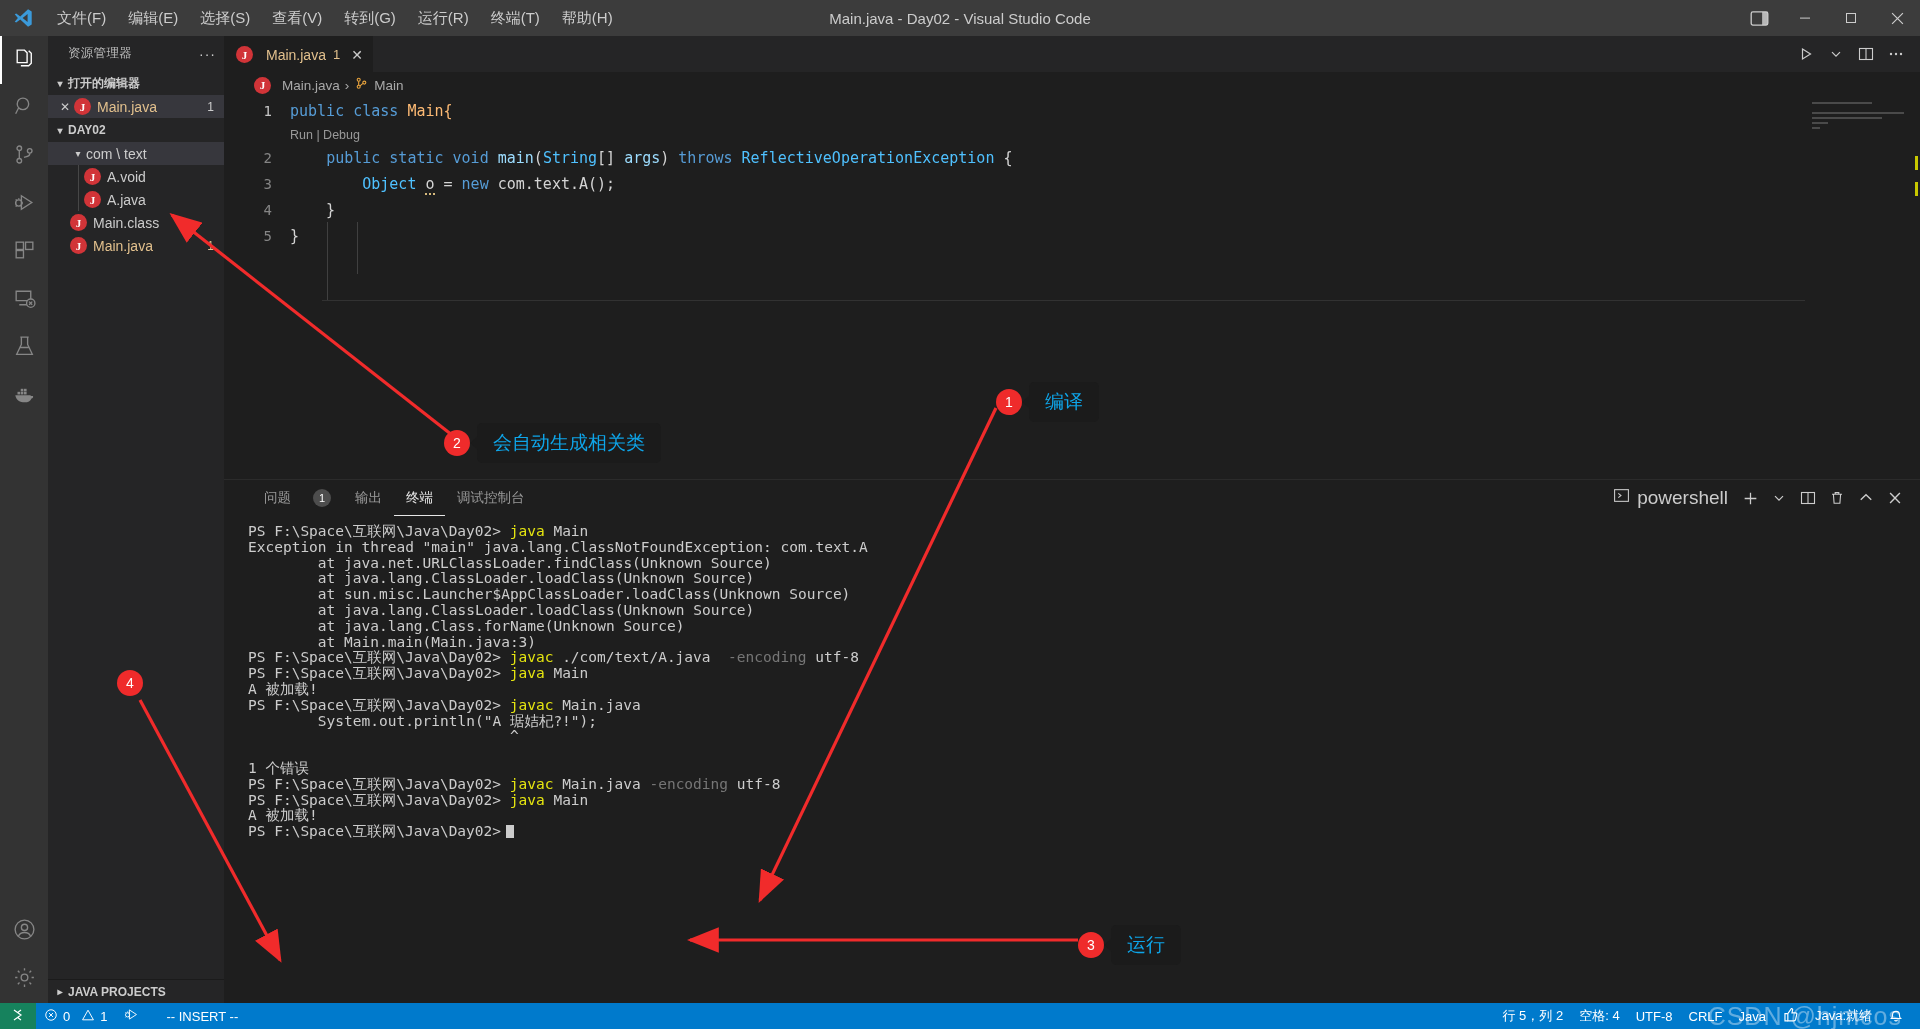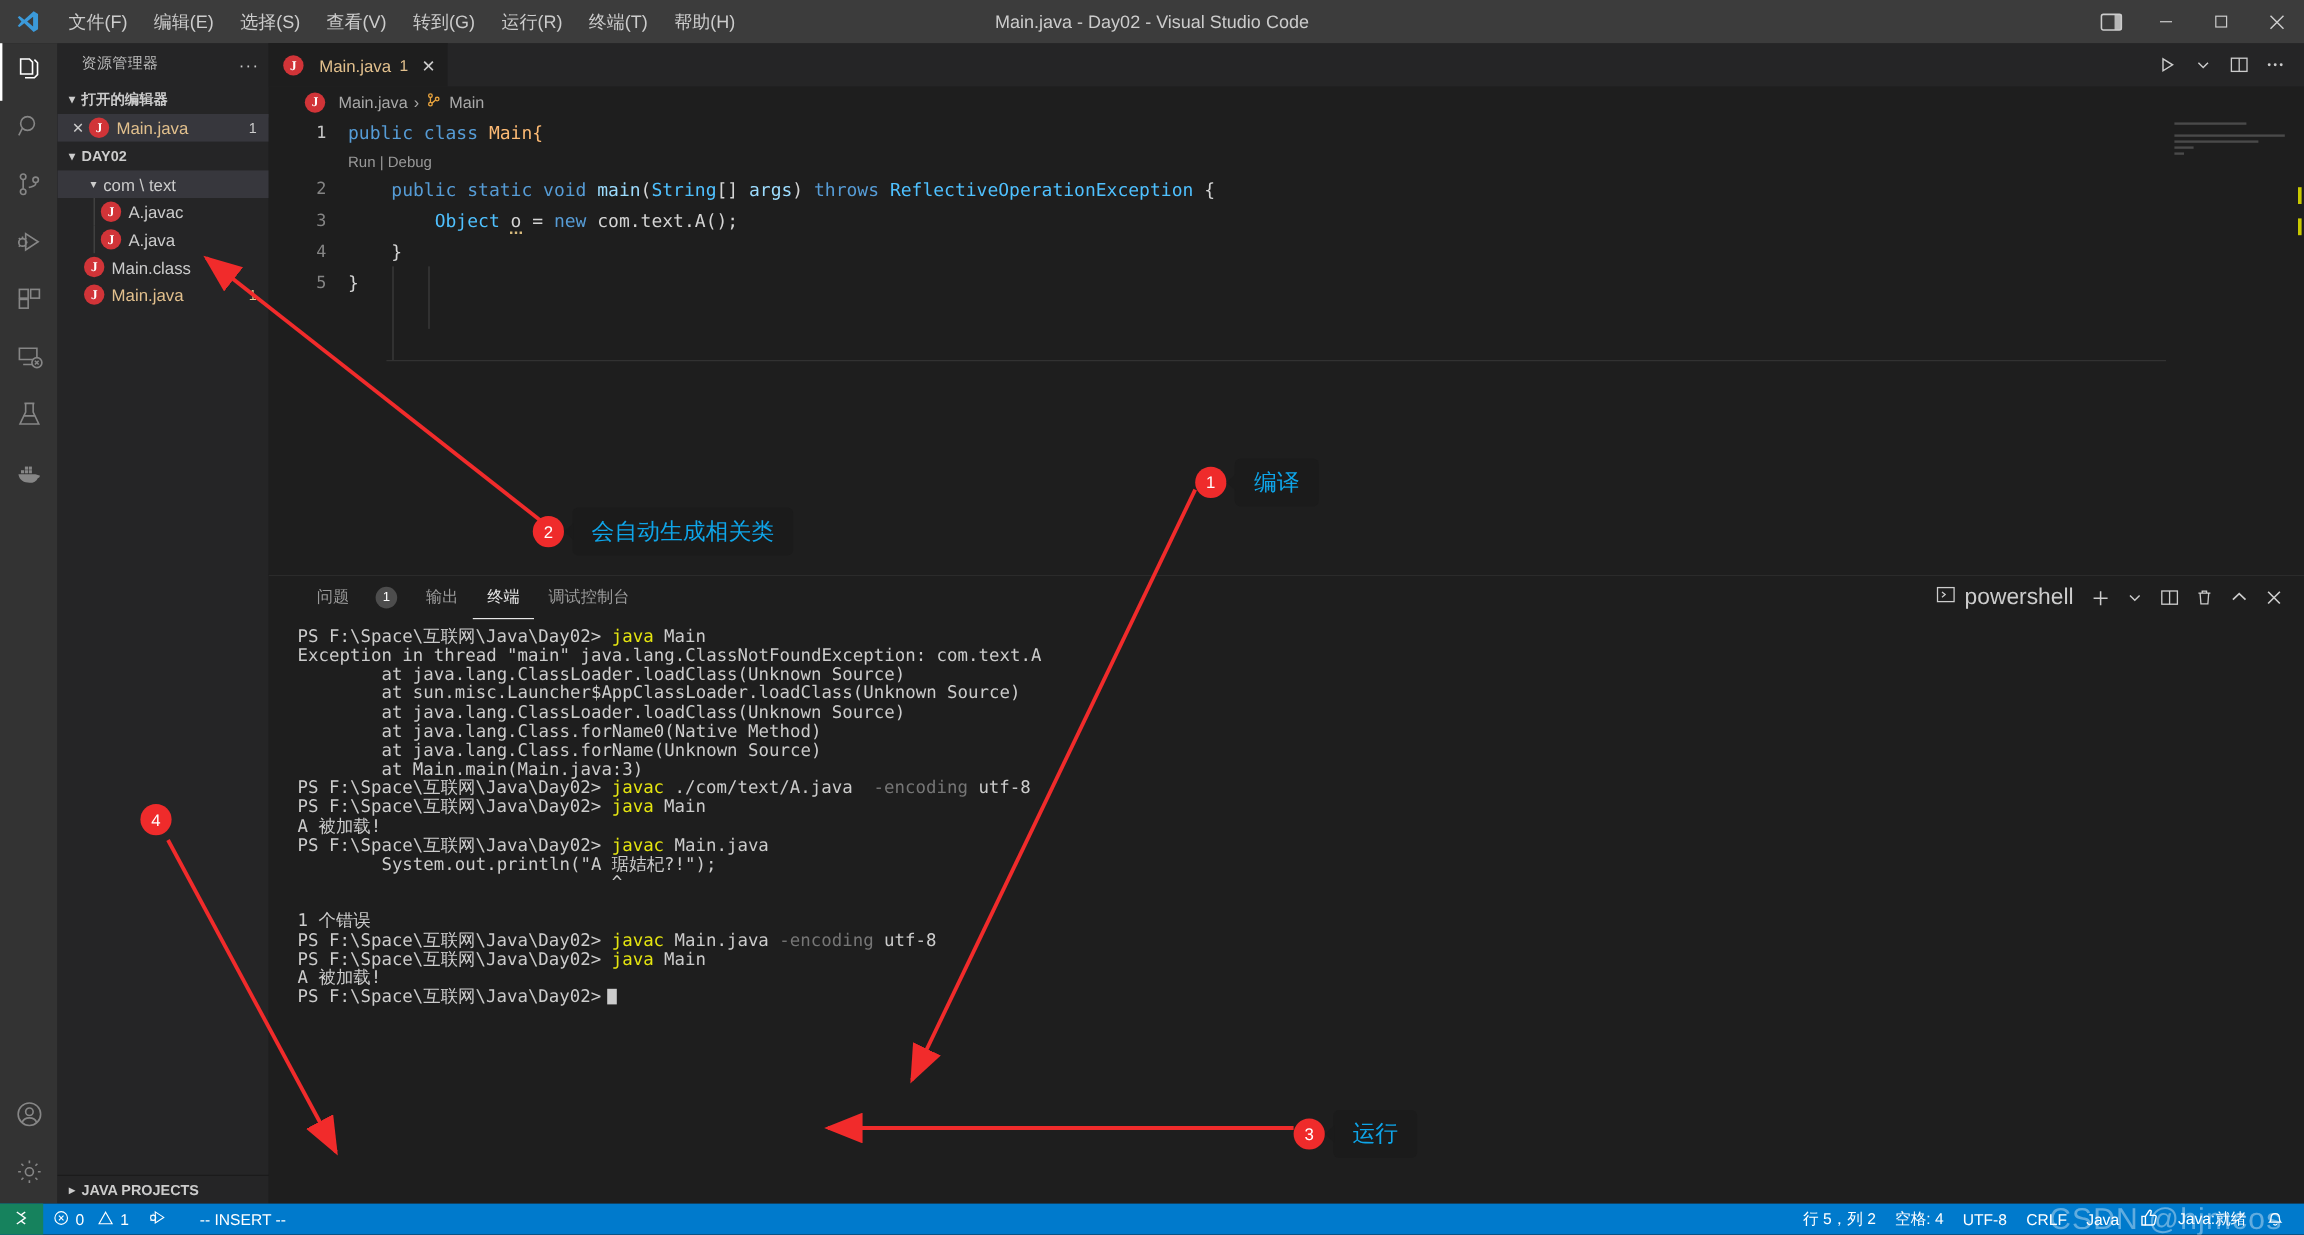--- a/index.html
+++ b/index.html
@@ -295,21 +295,21 @@
         <span class="chev">▾</span>
         <span>DAY02</span>
       </div>
 
       <div class="row sel indent1">
         <span class="chev">▾</span>
         <span class="fname">com \ text</span>
       </div>
       <div class="row indent2">
         <span class="jicon">J</span>
-        <span class="fname">A.javac</span>
+        <span class="fname">A.void</span>
       </div>
       <div class="row indent2">
         <span class="jicon">J</span>
         <span class="fname">A.java</span>
       </div>
       <div class="row indent1">
         <span class="jicon">J</span>
         <span class="fname">Main.class</span>
       </div>
       <div class="row indent1">
@@ -472,24 +472,24 @@
               <svg width="14" height="14" viewBox="0 0 12 12" fill="none" stroke="#cccccc" stroke-width="1.2">
                   <path d="M1.8 1.8 10.2 10.2M10.2 1.8 1.8 10.2"></path>
                 </svg>
             </span>
           </div>
         </div>
 
         <div class="termbody">
           <div class="tl">PS F:\Space\互联网\Java\Day02&gt; <span class="y">java</span> Main</div>
           <div class="tl">Exception in thread "main" java.lang.ClassNotFoundException: com.text.A</div>
+          <div class="tl">        at java.net.URLClassLoader.findClass(Unknown Source)</div>
           <div class="tl">        at java.lang.ClassLoader.loadClass(Unknown Source)</div>
           <div class="tl">        at sun.misc.Launcher$AppClassLoader.loadClass(Unknown Source)</div>
           <div class="tl">        at java.lang.ClassLoader.loadClass(Unknown Source)</div>
-          <div class="tl">        at java.lang.Class.forName0(Native Method)</div>
           <div class="tl">        at java.lang.Class.forName(Unknown Source)</div>
           <div class="tl">        at Main.main(Main.java:3)</div>
           <div class="tl">PS F:\Space\互联网\Java\Day02&gt; <span class="y">javac</span> ./com/text/A.java <span class="dim"> -encoding</span> utf-8</div>
           <div class="tl">PS F:\Space\互联网\Java\Day02&gt; <span class="y">java</span> Main</div>
           <div class="tl">A 被加载!</div>
           <div class="tl">PS F:\Space\互联网\Java\Day02&gt; <span class="y">javac</span> Main.java</div>
           <div class="tl">        System.out.println("A 琚姞杞?!");</div>
           <div class="tl">                              ^</div>
           <div class="tl">&nbsp;</div>
           <div class="tl">1 个错误</div>

